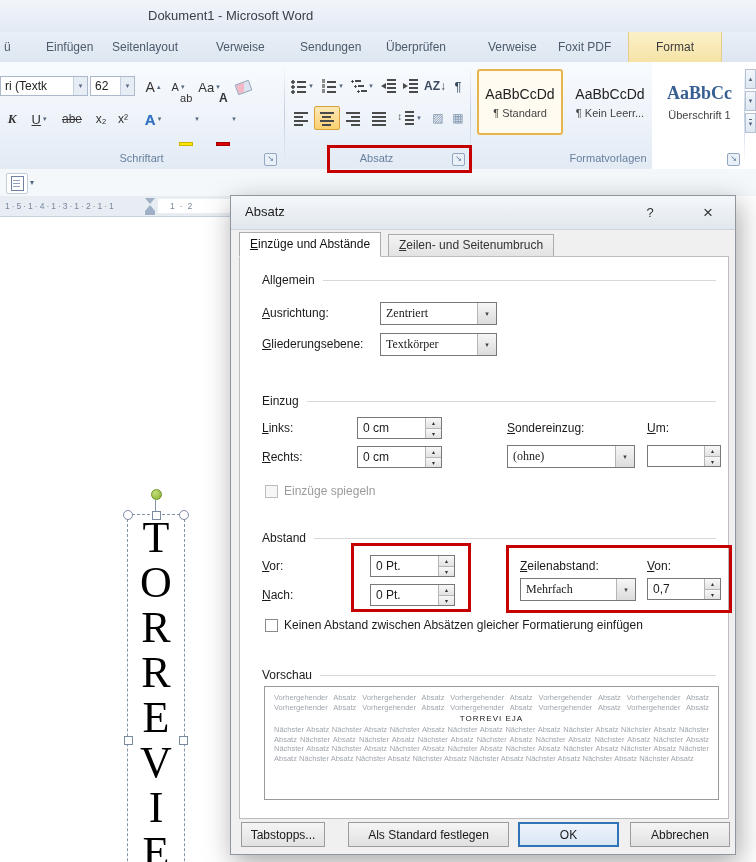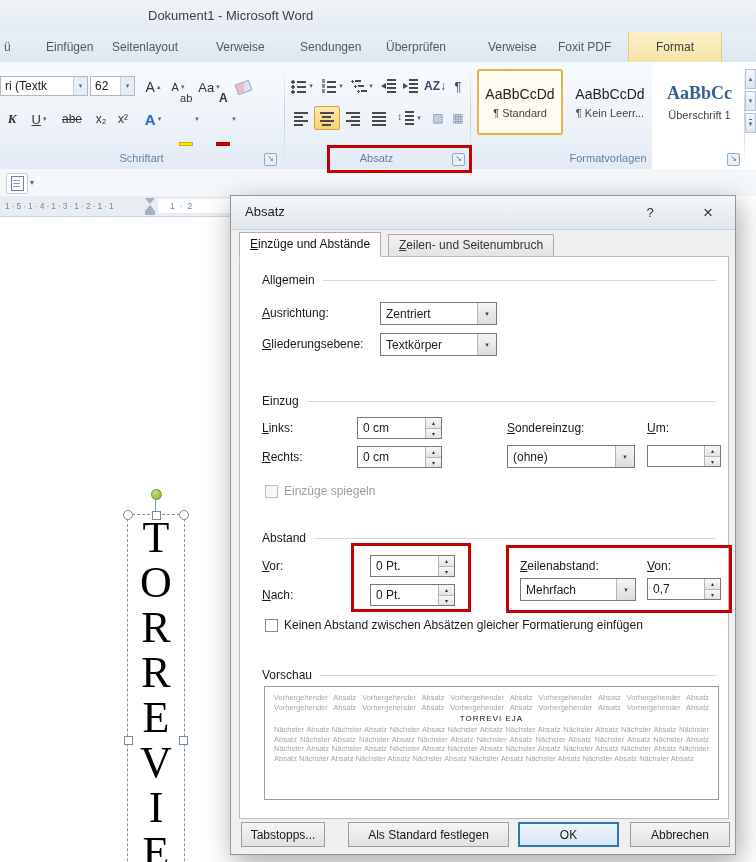--- a/index.html
+++ b/index.html
@@ -117,21 +117,21 @@
   .dtab{position:absolute;font-size:12px;border:1px solid #acacac;box-sizing:border-box;padding:0 10px;white-space:nowrap;}
   .dtab.act{left:8px;top:36px;height:25px;line-height:23px;background:#fff;border-bottom-color:#fff;z-index:3;color:#111;}
   .dtab.ina{left:157px;top:38px;height:23px;line-height:21px;background:linear-gradient(#f3f3f3,#e3e3e3);color:#333;}
   #pane{position:absolute;left:8px;top:60px;width:488px;height:561px;background:#fff;border:1px solid #bcbcbc;box-sizing:content-box;}
   .sh{position:absolute;left:10px;right:12px;display:flex;align-items:center;margin-left:12px;}
   .sh span{font-size:12px;color:#1a1a1a;white-space:nowrap;}
   .sh::after{content:"";flex:1;margin-left:8px;height:1px;background:#d8d8d8;box-shadow:0 1px 0 #fff;}
   .fl{position:absolute;font-size:12px;color:#1a1a1a;white-space:nowrap;}
   .ak::first-letter{text-decoration:underline;}
   .combo{position:absolute;height:23px;background:#fff;border:1px solid #787878;display:flex;align-items:center;
-    font-size:12px;color:#1a1a1a;padding-left:5px;box-sizing:border-box;}
+    font-size:12px;color:#1a1a1a;padding-left:5px;box-sizing:border-box;font-family:Liberation Serif, serif;}
   .combo .cdd2{margin-left:auto;width:18px;height:100%;background:linear-gradient(#f6f6f6,#dcdcdc);
     border-left:1px solid #b5b5b5;display:flex;align-items:center;justify-content:center;font-size:7px;color:#444;}
   .spin{position:absolute;height:22px;background:#fff;border:1px solid #787878;font-size:12px;box-sizing:border-box;}
   .sval{position:absolute;left:5px;top:0;line-height:20px;color:#1a1a1a;}
   .sbtns{position:absolute;right:0;top:0;width:16px;height:100%;display:flex;flex-direction:column;}
   .sb{flex:1;background:linear-gradient(#f8f8f8,#e2e2e2);border-left:1px solid #b5b5b5;
     display:flex;align-items:center;justify-content:center;font-size:6px;color:#333;}
   .sb + .sb{border-top:1px solid #b5b5b5;}
   .chk{position:absolute;width:13px;height:13px;background:#fff;border:1px solid #8a8a8a;box-sizing:border-box;}
   .chk.dis{border-color:#bdbdbd;background:#f6f6f6;}

